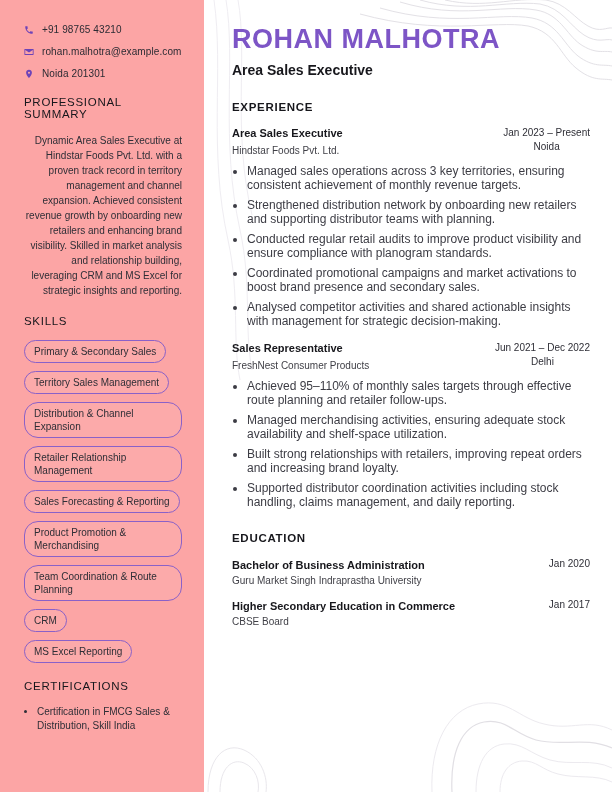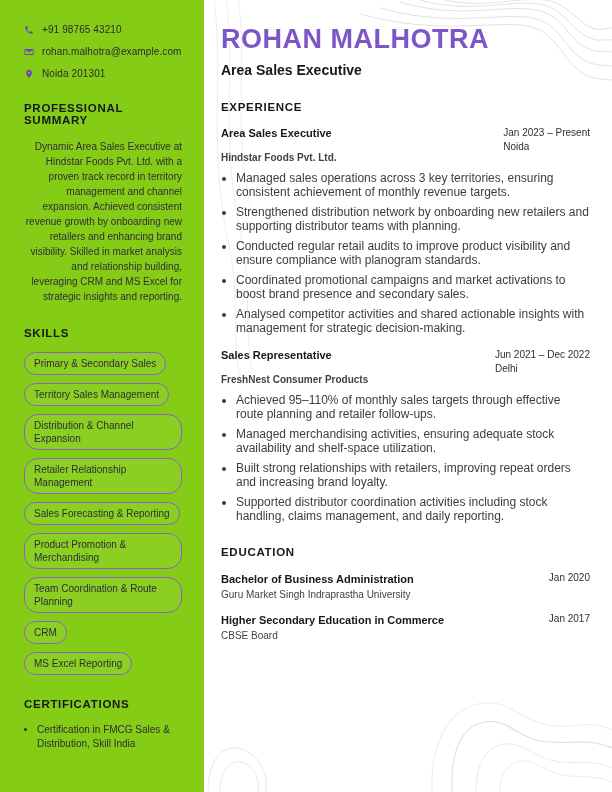--- a/index.html
+++ b/index.html
@@ -10,63 +10,63 @@
     font-family:"Liberation Sans", sans-serif;
     -webkit-font-smoothing:antialiased;
   }
 
   
   .contours { position:absolute; inset:0; z-index:0; pointer-events:none; }
 
   
   .sidebar {
     position:absolute; left:0; top:0; width:204px; height:792px;
-    background:#84cc16; padding:24px 22px 0 24px; z-index:2;
+    background:#fca5a5; padding:24px 22px 0 24px; z-index:2;
   }
   .contact-row { display:flex; align-items:center; gap:8px; margin-bottom:11px; }
   .contact-row svg { flex:0 0 auto; }
   .contact-text { font-size:10px; color:#2b2b33; letter-spacing:0.1px; }
 
   .side-heading {
-    font-size:11.5px; font-weight:bold; letter-spacing:0.7px;
-    color:#17171c; margin:23px 0 13px 0;
+    font-size:11.5px; font-weight:normal; letter-spacing:0.7px;
+    color:#17171c; margin:17px 0 13px 0;
   }
   .summary-text { font-size:10px; line-height:15px; color:#2e2e36;text-align:right; }
 
   .pill-wrap { display:flex; flex-wrap:wrap; gap:8px 8px; }
   .pill {
     border:1px solid #8a61c8; border-radius:14px;
     padding:4px 9px; font-size:10px; line-height:13px; color:#2e2e36;
     background:rgba(255,255,255,0.06);
   }
 
   .side-list { margin:0; padding-left:13px; }
   .side-list li { font-size:10px; line-height:13.5px; color:#2e2e36; margin-bottom:7px; }
 
   
   .main {
     position:absolute; left:204px; top:0; width:408px; height:792px;
-    padding:24px 22px 0 17px; z-index:1;
+    padding:24px 22px 0 28px; z-index:1;
   }
   .person-name {
     font-size:27px; font-weight:800; letter-spacing:0.5px;
     color:#7d55c6; margin:0 0 7px 0;
   }
   .person-role { font-size:14px; font-weight:bold; color:#17171c; }
 
   .main-heading {
     font-size:11.5px; font-weight:bold; letter-spacing:0.7px;
     color:#17171c; margin-top:23px; margin-bottom:14px;
   }
 
   .job { margin-bottom:14px; }
   .job-head, .edu-head { display:flex; justify-content:space-between; align-items:flex-start; }
   .job-title { font-size:11px; font-weight:bold; color:#17171c; }
-  .job-company { font-size:10px; color:#3f3f46; margin-top:13px;font-weight:bold; }
-  .job-right { text-align:left; }
+  .job-company { font-size:10px; color:#3f3f46; margin-top:6px; }
+  .job-right { text-align:center; }
   .job-date { font-size:10px; color:#2e2e36; }
   .job-loc { font-size:10px; color:#2e2e36; margin-top:3px; }
 
   .bullets { margin:9px 0 0 0; padding-left:15px; }
   .bullets li { font-size:12px; line-height:13.5px; color:#3c3c44; margin-bottom:7px; }
 
   .edu-entry { margin-bottom:13px; }
   .edu-degree { font-size:11px; font-weight:bold; color:#17171c; max-width:290px; line-height:14px; }
   .edu-school { font-size:10px; color:#3f3f46; margin-top:3px; }
   .edu-date { font-size:10px; color:#2e2e36; }

